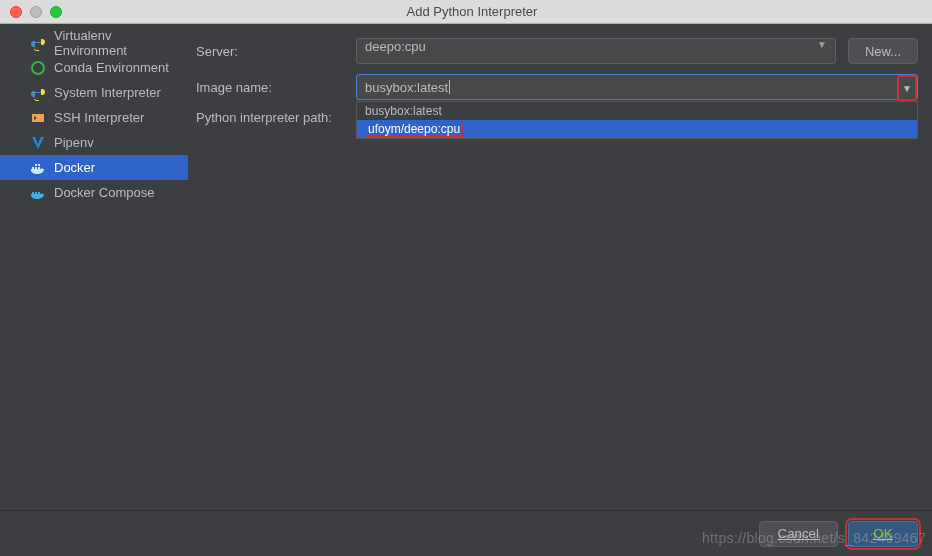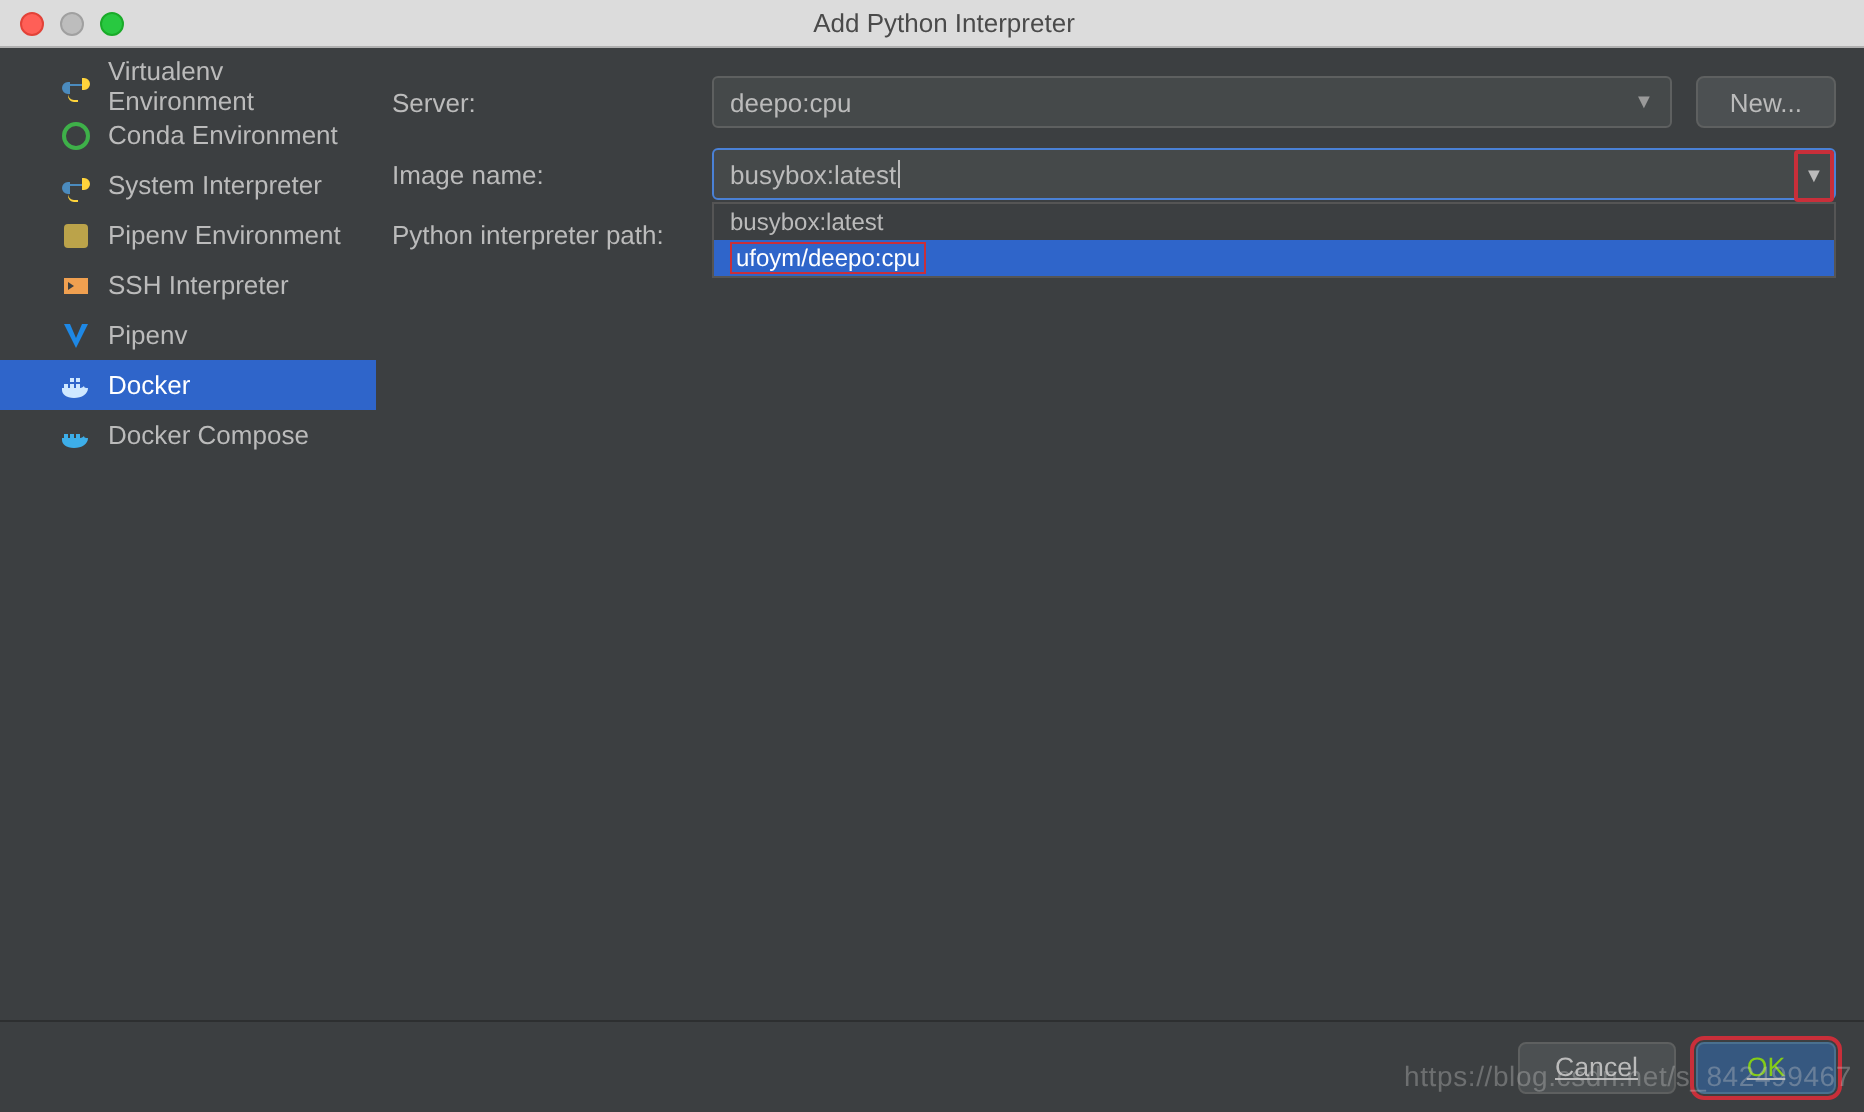--- a/index.html
+++ b/index.html
@@ -15,21 +15,21 @@
 
   .content { display: flex; height: 484px; background: #3c3f41; }
   .sidebar { width: 188px; padding-top: 6px; }
   .side-item { display: flex; align-items: center; height: 25px; padding-left: 30px; gap: 8px; cursor: pointer; }
   .side-item.selected { background: #2f65ca; color: #fff; }
   .icon { width: 16px; height: 16px; display: inline-flex; align-items: center; justify-content: center; flex-shrink: 0; }
 
   .form { flex: 1; padding: 14px 14px 0 8px; position: relative; }
   .row { display: flex; align-items: center; margin-bottom: 10px; }
   .label { width: 160px; color: #bbbbbb; }
-  .field { flex: 1; height: 26px; background: #45494a; border: 1px solid #5e6060; border-radius: 3px; display: flex; align-items: center; padding: 0 8px; color: #bbbbbb; position: relative; }
+  .field { flex: 1; height: 26px; background: #45494a; border: 1px solid #5e6060; border-radius: 3px; display: flex; padding: 0 8px; color: #bbbbbb; position: relative; }
   .field .caret { margin-left: auto; }
   .btn { height: 26px; padding: 0 16px; background: #4c5052; border: 1px solid #5e6060; border-radius: 4px; color: #bbbbbb; margin-left: 12px; cursor: pointer; display: inline-flex; align-items: center; }
 
   .combo-wrap { flex: 1; position: relative; }
   .combo-field { height: 26px; background: #45494a; border: 1px solid #4a81d6; border-radius: 3px; display: flex; align-items: center; padding: 0 22px 0 8px; color: #bbbbbb; position: relative; }
   .combo-field .cursor { display: inline-block; width: 1px; height: 14px; background: #bbbbbb; margin-left: 1px; }
   .combo-caret-box { position: absolute; right: 0; top: 0; width: 20px; height: 26px; display: flex; align-items: center; justify-content: center; border: 2px solid #c92f3a; border-radius: 2px; }
   .combo-caret-box .caret { color: #bbbbbb; }
 
   .dropdown { position: absolute; left: 0; right: 0; top: 27px; background: #3c3f41; border: 1px solid #555; }
@@ -79,28 +79,20 @@
       <span>Conda Environment</span>
     </div>
     <div class="side-item">
       <span class="icon">
         <svg viewBox="0 0 16 16" width="16" height="16">
             <path fill="#4b8bbe" d="M7 1h2a3 3 0 0 1 3 3v3H5V6H4a3 3 0 0 0-3 3 3 3 0 0 0 3 3h1V8h7V4a3 3 0 0 0-3-3H7z"></path>
             <path fill="#ffd43b" d="M9 15H7a3 3 0 0 1-3-3V9h7v1h1a3 3 0 0 0 3-3 3 3 0 0 0-3-3h-1v5H4v4a3 3 0 0 0 3 3h2z"></path>
           </svg>
       </span>
       <span>System Interpreter</span>
-    </div>
-    <div class="side-item">
-      <span class="icon">
-        <svg viewBox="0 0 16 16" width="16" height="16">
-            <rect x="2" y="2" width="12" height="12" rx="2" fill="#bba34a"></rect>
-          </svg>
-      </span>
-      <span>Pipenv Environment</span>
     </div>
     <div class="side-item">
       <span class="icon">
         <svg viewBox="0 0 16 16" width="16" height="16">
             <path fill="#f0a050" d="M2 4h12v8H2z"></path>
             <path fill="#3c3f41" d="M4 6l3 2-3 2z"></path>
           </svg>
       </span>
       <span>SSH Interpreter</span>
     </div>

